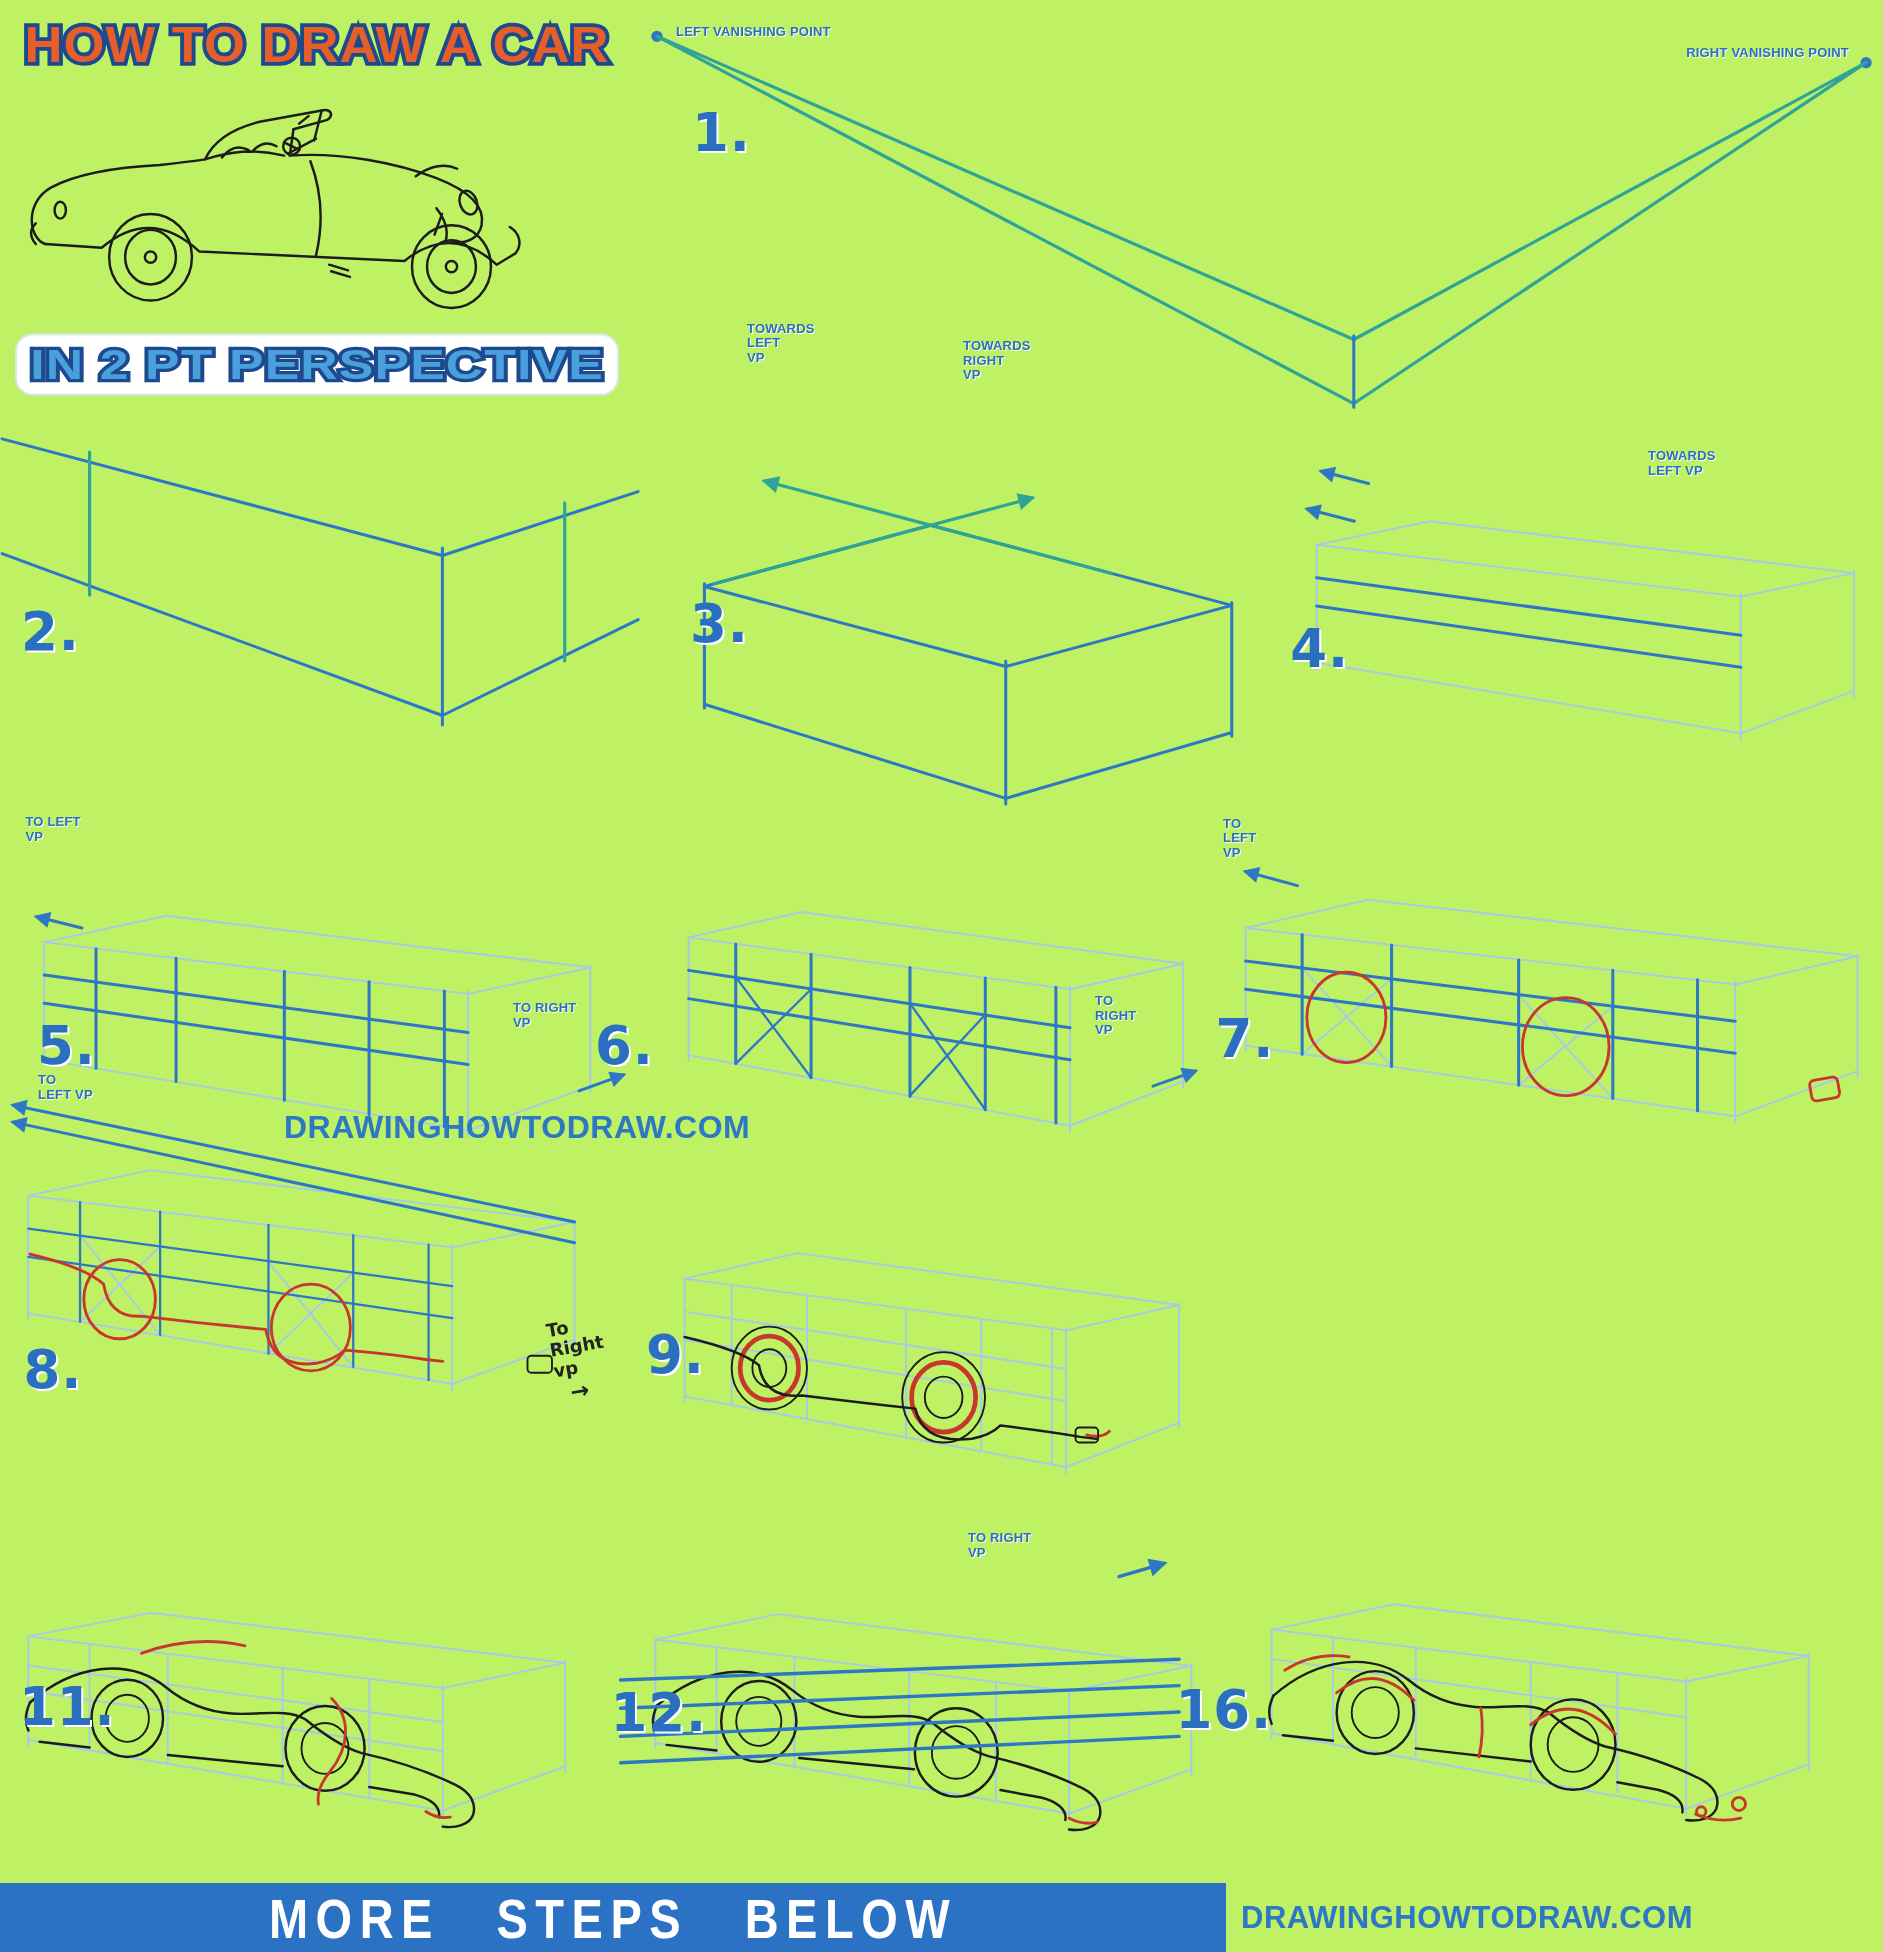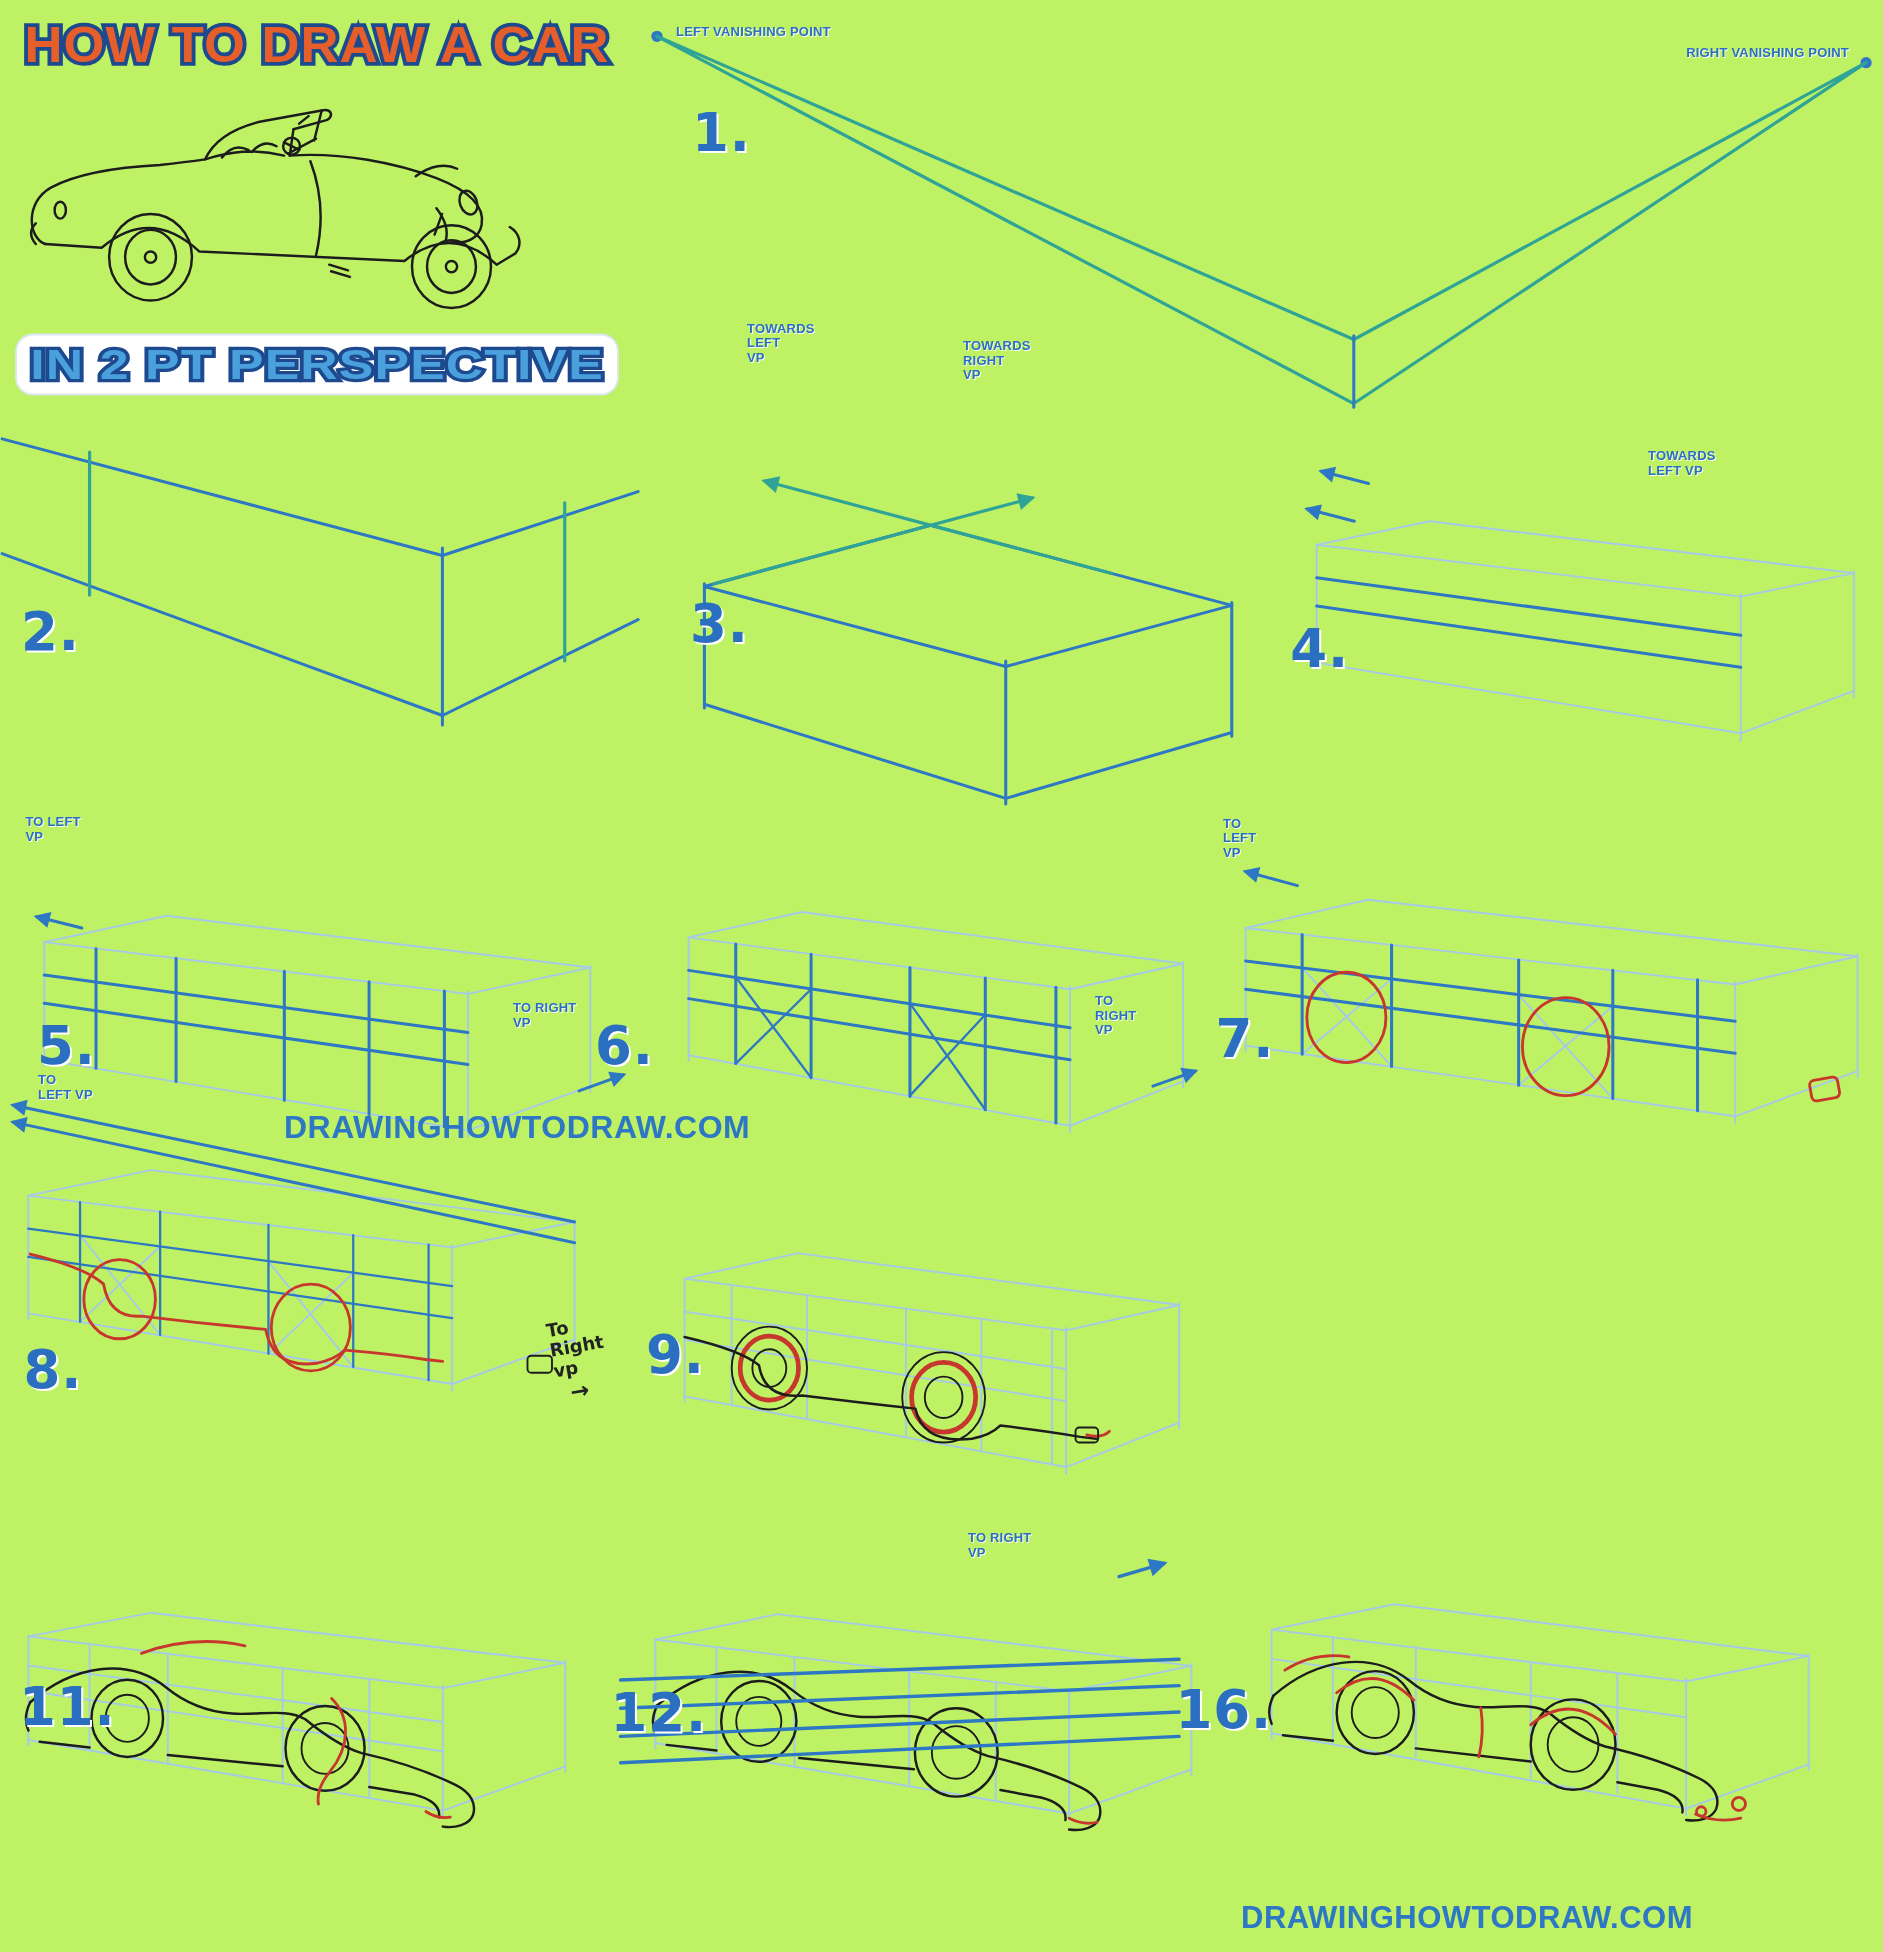--- a/index.html
+++ b/index.html
@@ -359,16 +359,19 @@
         <path d="M332,178 q4,26 -2,52"></path>
         <path d="M124,138 q32,-20 68,-14"></path>
         <path d="M560,291 q24,10 48,4"></path>
         <circle cx="606" cy="280" r="7"></circle>
         <circle cx="566" cy="288" r="5"></circle>
       </g>
     </svg>
     <div class="num" style="left:7.5px;top:139px">16.</div>
   </div>
 
+  <div class="banner" style="left:0;top:1883px;width:1226px;height:70px">
+    <span>MORE STEPS BELOW</span>
+  </div>
   <div class="site" style="left:1241px;top:1900px;width:642px">DRAWINGHOWTODRAW.COM</div>
 
 </div>
 
 
 </body></html>

